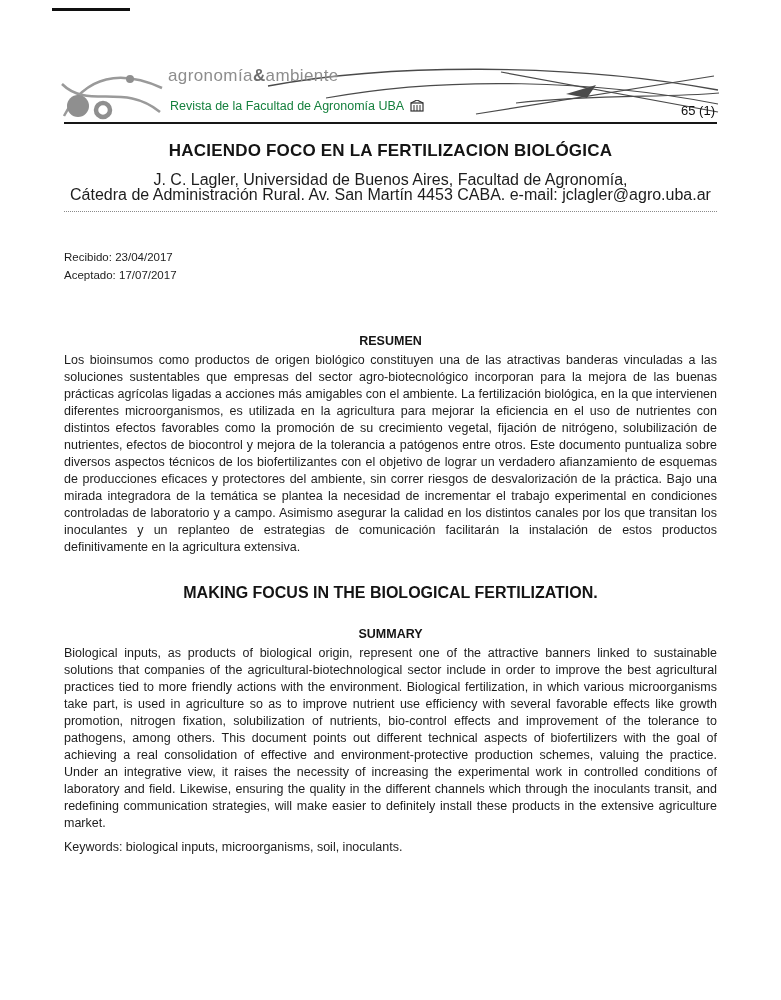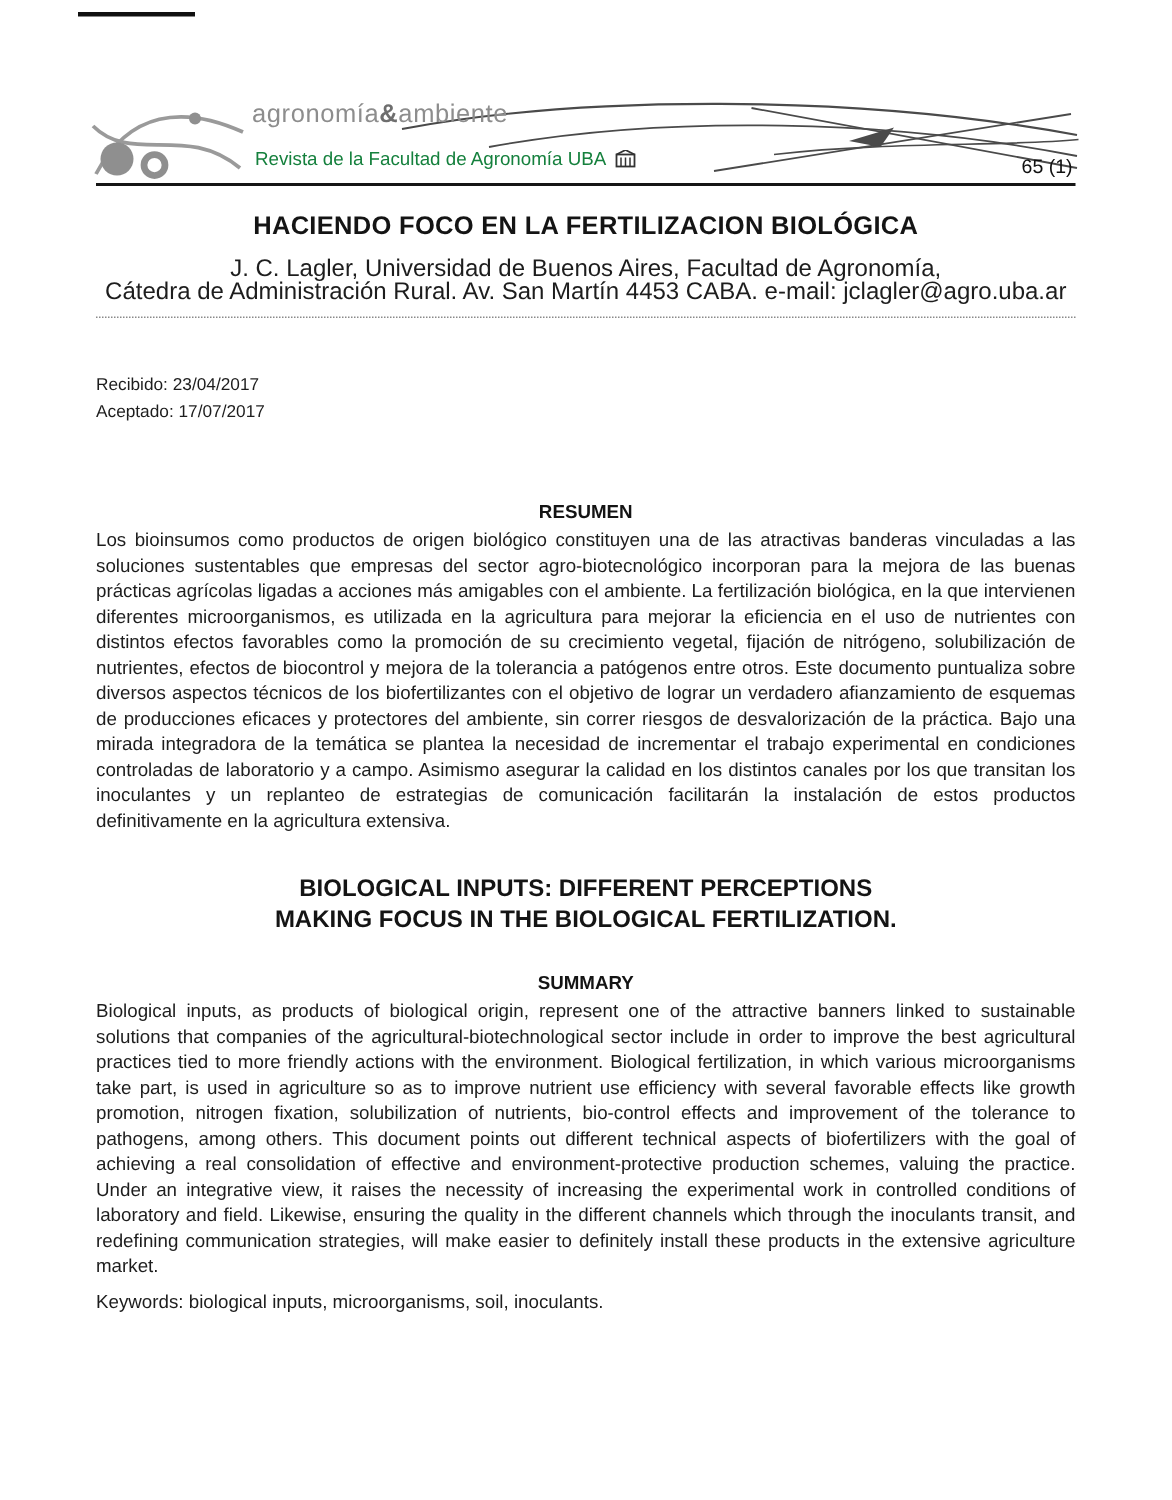--- a/index.html
+++ b/index.html
@@ -92,21 +92,20 @@
 
     <div class="dates">
       <div><span>Recibido:</span> <span>23/04/2017</span></div>
       <div><span>Aceptado:</span> <span>17/07/2017</span></div>
     </div>
 
     <h2 class="secheading resumen-h">RESUMEN</h2>
     <p class="body-text">Los bioinsumos como productos de origen biológico constituyen una de las atractivas banderas vinculadas a las soluciones sustentables que empresas del sector agro-biotecnológico incorporan para la mejora de las buenas prácticas agrícolas ligadas a acciones más amigables con el ambiente. La fertilización biológica, en la que intervienen diferentes microorganismos, es utilizada en la agricultura para mejorar la eficiencia en el uso de nutrientes con distintos efectos favorables como la promoción de su crecimiento vegetal, fijación de nitrógeno, solubilización de nutrientes, efectos de biocontrol y mejora de la tolerancia a patógenos entre otros. Este documento puntualiza sobre diversos aspectos técnicos de los biofertilizantes con el objetivo de lograr un verdadero afianzamiento de esquemas de producciones eficaces y protectores del ambiente, sin correr riesgos de desvalorización de la práctica. Bajo una mirada integradora de la temática se plantea la necesidad de incrementar el trabajo experimental en condiciones controladas de laboratorio y a campo. Asimismo asegurar la calidad en los distintos canales por los que transitan los inoculantes y un replanteo de estrategias de comunicación facilitarán la instalación de estos productos definitivamente en la agricultura extensiva.</p>
 
     <h2 class="en-title">
-      <span class="tline">BIOLOGICAL INPUTS: DIFFERENT PERCEPTIONS</span>
       <span class="tline">MAKING FOCUS IN THE BIOLOGICAL FERTILIZATION.</span>
     </h2>
 
     <h3 class="secheading summary-h">SUMMARY</h3>
     <p class="body-text">Biological inputs, as products of biological origin, represent one of the attractive banners linked to sustainable solutions that companies of the agricultural-biotechnological sector include in order to improve the best agricultural practices tied to more friendly actions with the environment. Biological fertilization, in which various microorganisms take part, is used in agriculture so as to improve nutrient use efficiency with several favorable effects like growth promotion, nitrogen fixation, solubilization of nutrients, bio-control effects and improvement of the tolerance to pathogens, among others. This document points out different technical aspects of biofertilizers with the goal of achieving a real consolidation of effective and environment-protective production schemes, valuing the practice. Under an integrative view, it raises the necessity of increasing the experimental work in controlled conditions of laboratory and field. Likewise, ensuring the quality in the different channels which through the inoculants transit, and redefining communication strategies, will make easier to definitely install these products in the extensive agriculture market.</p>
     <p class="kw"><span class="kwb">Keywords:</span> <span>biological inputs, microorganisms, soil, inoculants.</span></p>
   </main>
 </div>
 
 </body></html>

